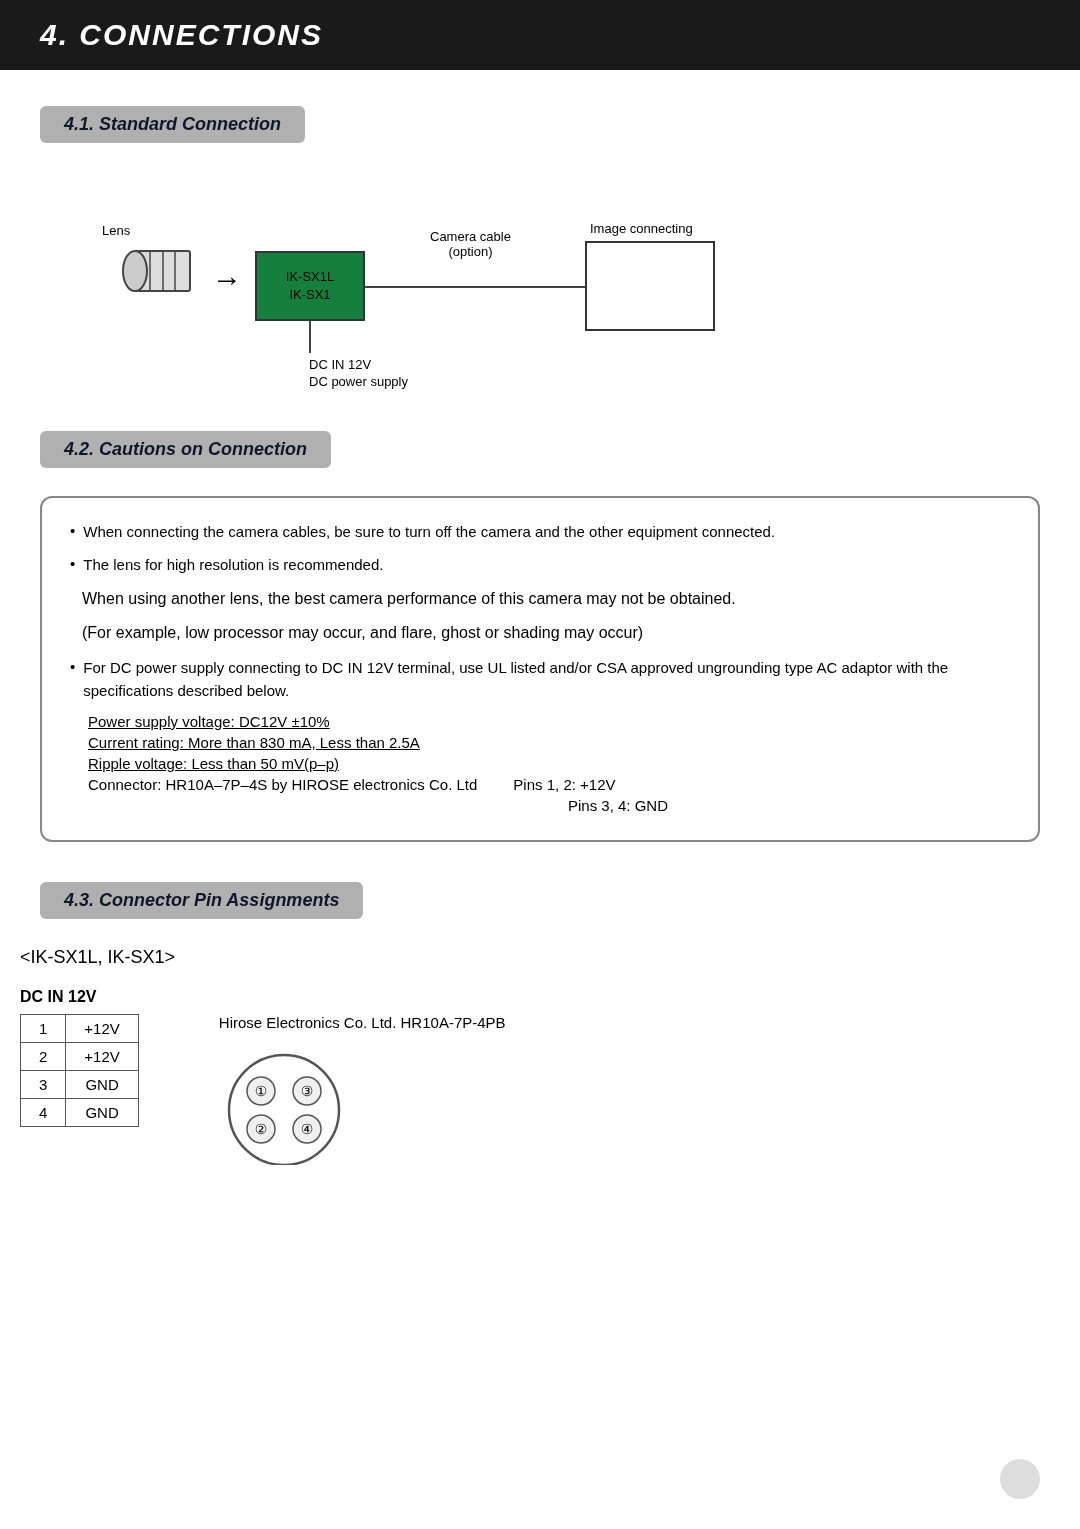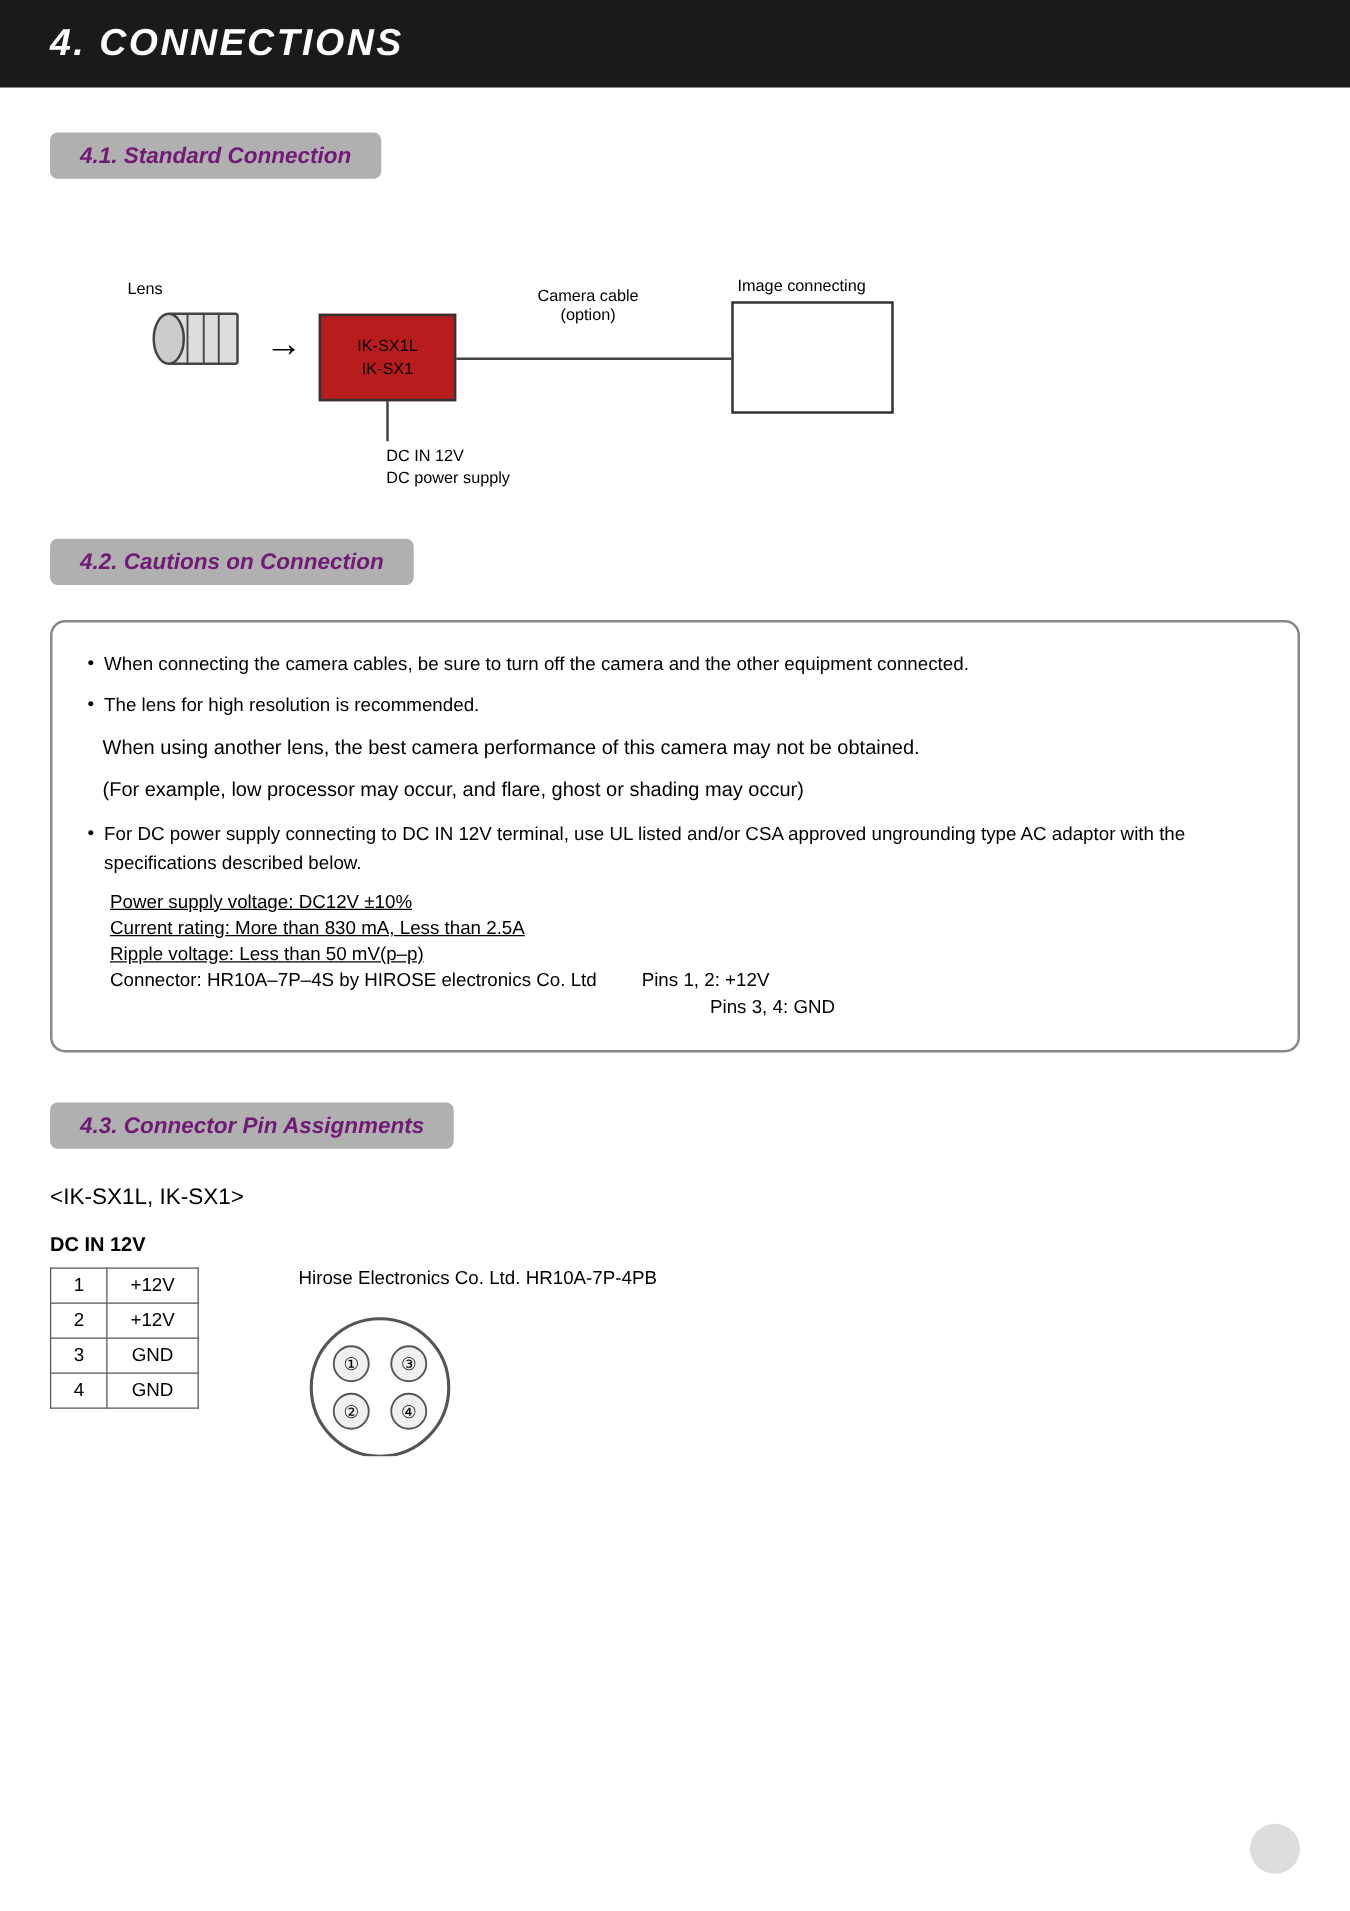--- a/index.html
+++ b/index.html
@@ -36,39 +36,39 @@
       display: inline-block;
       padding: 8px 24px;
       margin: 0 40px 28px 40px;
       border-radius: 6px;
     }
 
     .section-header-text {
       font-size: 18px;
       font-weight: 900;
       font-style: italic;
-      color: #701a75;
+      color: #0f172a;
     }
 
     
     .diagram-area {
       margin: 0 40px 40px 40px;
       position: relative;
       height: 220px;
     }
 
     
     .camera-box {
       position: absolute;
       left: 215px;
       top: 80px;
       width: 110px;
       height: 70px;
       border: 2px solid #333;
-      background: #b91c1c;
+      background: #15803d;
       display: flex;
       flex-direction: column;
       align-items: center;
       justify-content: center;
     }
 
     .camera-box-text {
       font-size: 13px;
       line-height: 1.4;
       text-align: center;
@@ -123,21 +123,21 @@
       margin-bottom: 4px;
       text-decoration: underline;
     }
 
     .connector-main {
       font-size: 15px;
     }
 
     
     .pin-section {
-      margin: 0 40px 40px 40px;
+      margin: 0 40px 40px 20px;
     }
 
     .model-label {
       font-size: 18px;
       font-weight: normal;
       margin-bottom: 20px;
     }
 
     .dc-section-label {
       font-size: 16px;

